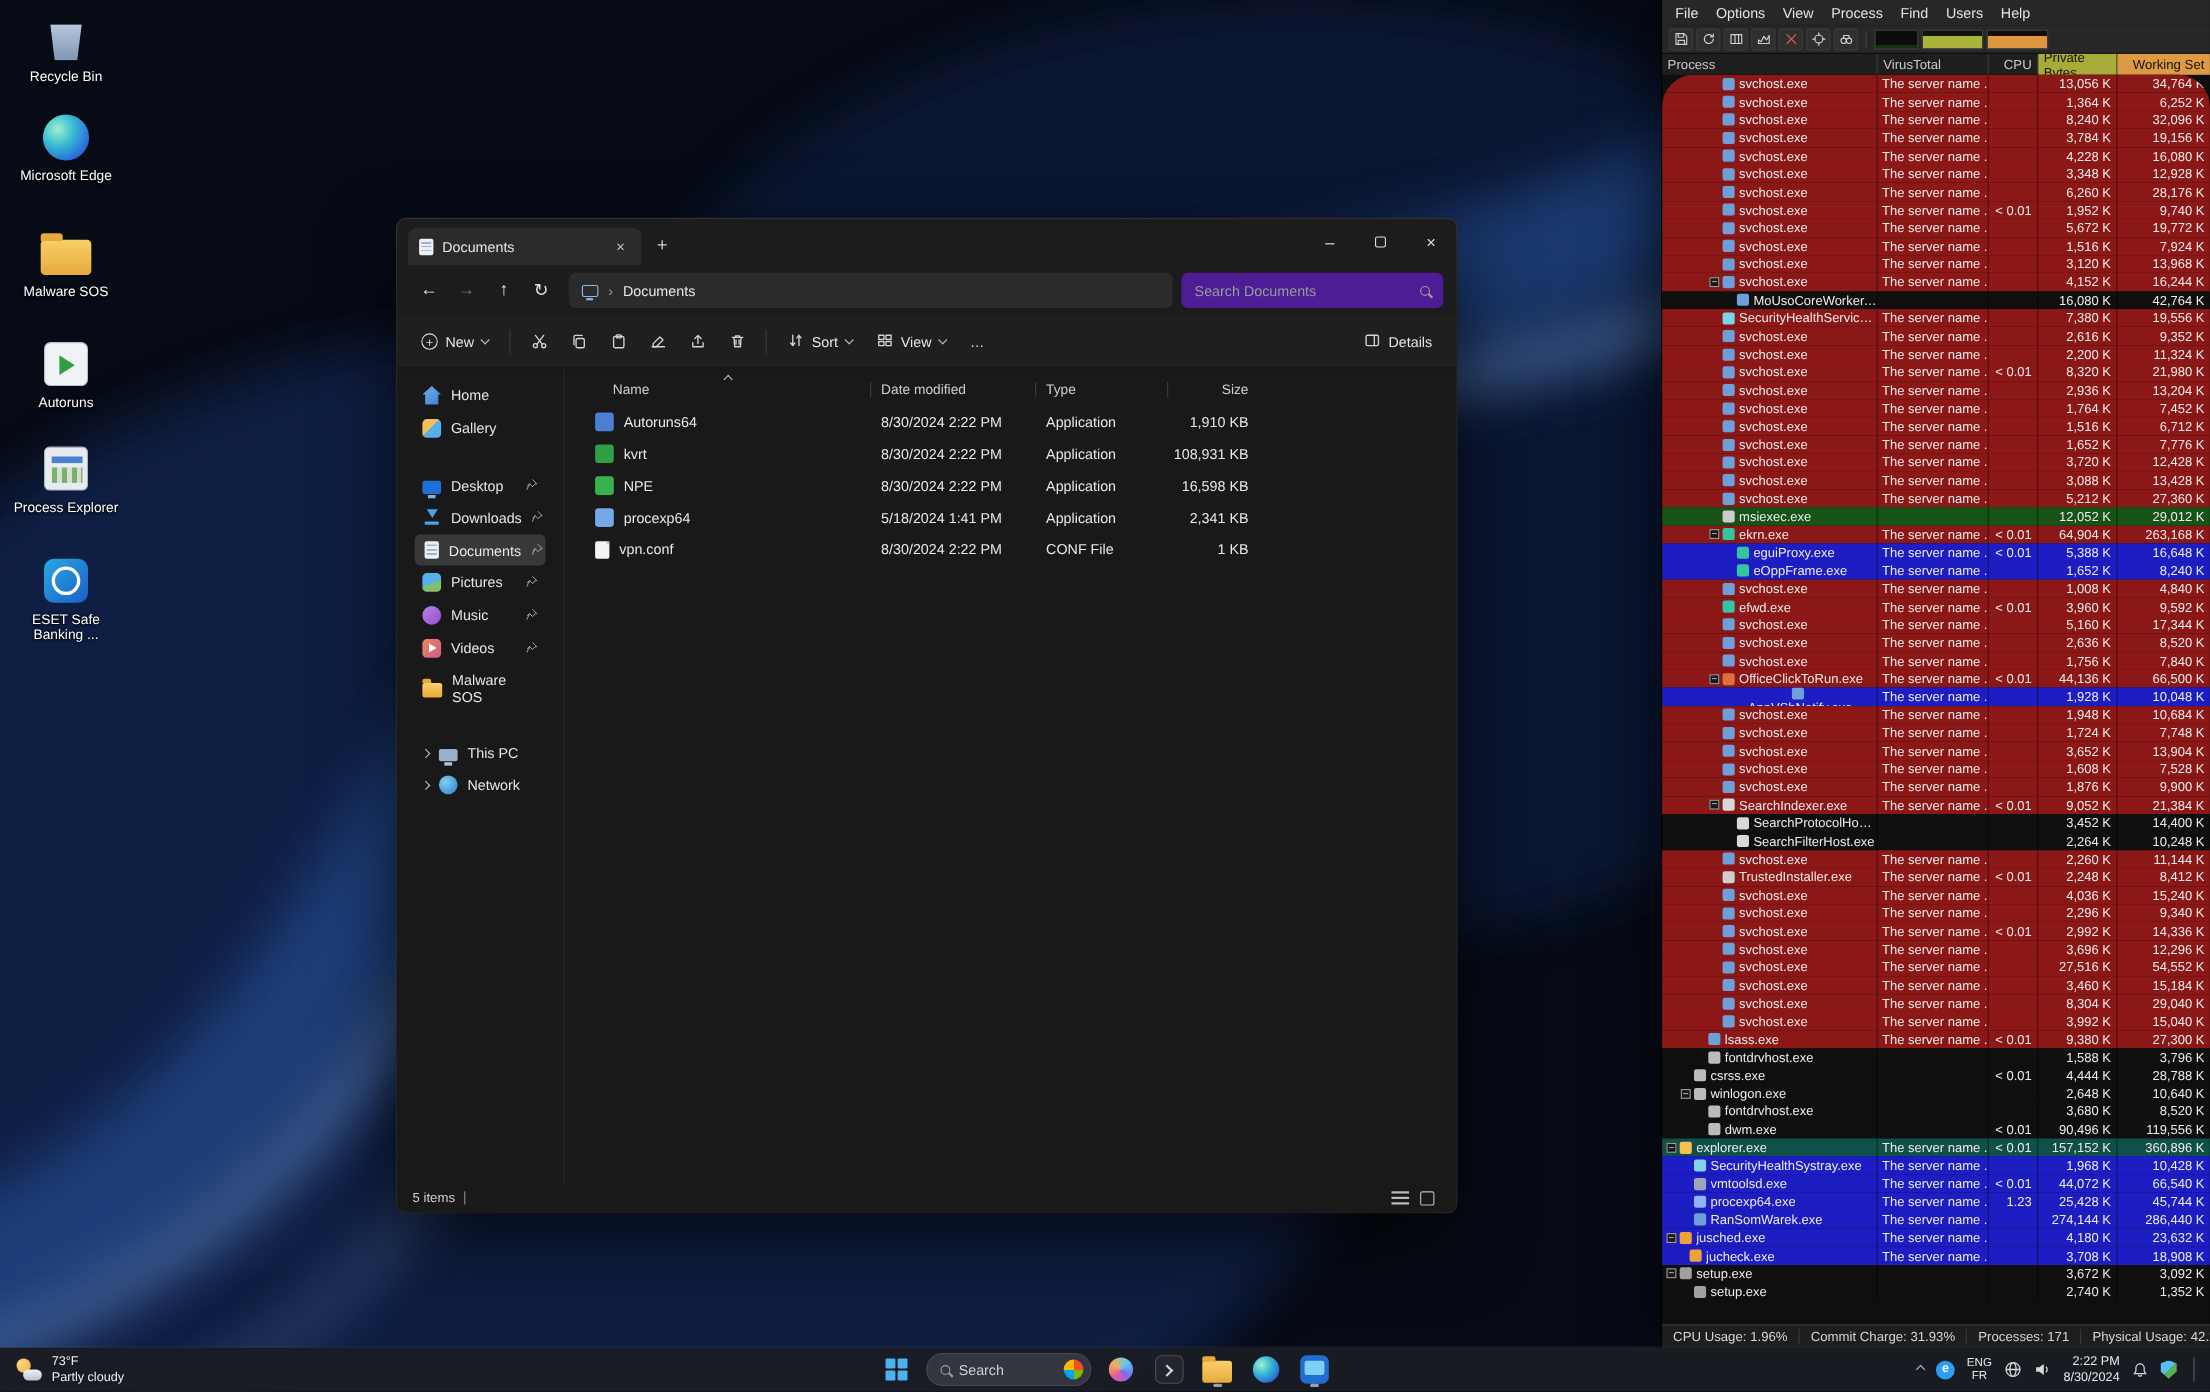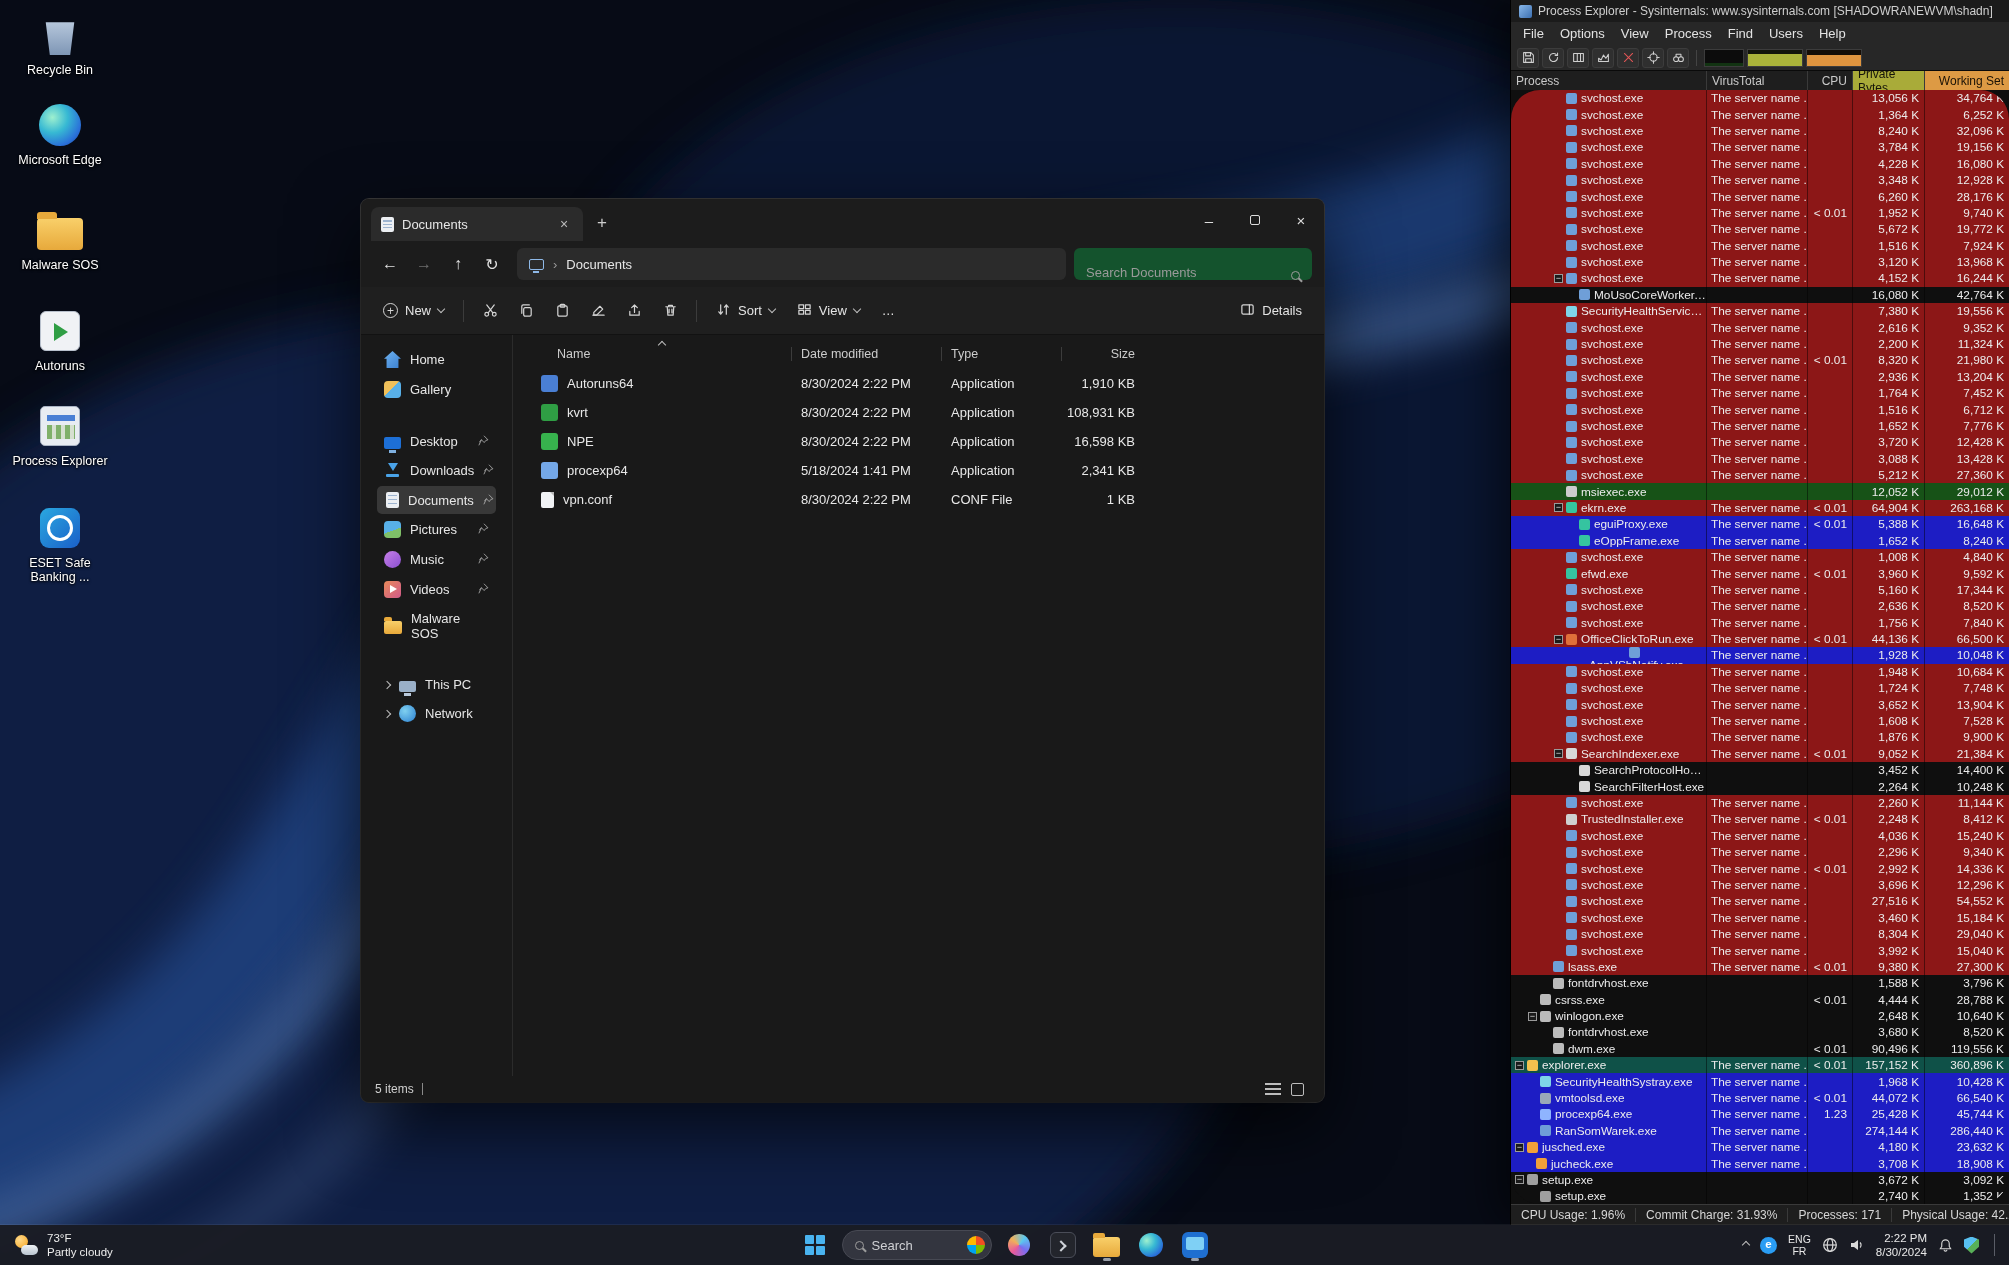--- a/index.html
+++ b/index.html
@@ -64,22 +64,22 @@
   .maxbox{width:10px;height:10px;border:1.2px solid #ddd;border-radius:2px;display:block;}
   .xw-addr{height:46px;display:flex;align-items:center;padding:0 12px;background:#1c1c1c;flex:none;}
   .nav-btn{width:34px;height:32px;display:flex;align-items:center;justify-content:center;
     color:#e0e0e0;font-size:16px;border-radius:6px;flex:none;}
   .nav-btn.dim{color:#6e6e6e;}
   .addr-pill{flex:1;height:32px;background:#2b2b2b;border-radius:6px;display:flex;align-items:center;
     gap:9px;padding:0 12px;font-size:13px;margin:0 8px;min-width:0;}
   .crumb-pc{width:15px;height:11px;border:1.5px solid #8fb9e8;border-radius:2px;position:relative;flex:none;}
   .crumb-pc::after{content:"";position:absolute;left:3px;bottom:-4px;width:6px;height:2px;background:#8fb9e8;}
   .crumb-sep{color:#9a9a9a;font-size:13px;}
-  .search-pill{width:238px;height:32px;background:#14532d;border-radius:6px;display:flex;
-    align-items:flex-end;padding:0 12px;color:#9a9a9a;font-size:13px;flex:none;}
+  .search-pill{width:238px;height:32px;background:#4c1d95;border-radius:6px;display:flex;
+    align-items:center;padding:0 12px;color:#9a9a9a;font-size:13px;flex:none;}
   .search-pill .mag{margin-left:auto;}
   .xw-cmd{height:48px;display:flex;align-items:center;gap:2px;padding:0 12px;background:#1f1f1f;
     border-bottom:1px solid #121212;flex:none;}
   .cmd-btn{display:flex;align-items:center;gap:7px;padding:7px 10px;border-radius:5px;font-size:13px;color:#e4e4e4;}
   .cmd-icbtn{width:34px;height:32px;display:flex;align-items:center;justify-content:center;border-radius:5px;}
   .cmd-sep{width:1px;height:22px;background:#3b3b3b;margin:0 7px;flex:none;}
   .plus-circ{width:15px;height:15px;border:1.4px solid #d6d6d6;border-radius:50%;display:flex;
     align-items:center;justify-content:center;color:#d6d6d6;font-size:12px;line-height:1;}
   .cmd-spacer{flex:1;}
   .xw-body{flex:1;display:flex;min-height:0;background:#191919;}
@@ -520,24 +520,20 @@
     <span>5 items</span>
     <span class="status-caret"></span>
     <div class="view-toggles">
       <span class="vt-list"></span>
       <span class="vt-thumb"></span>
     </div>
   </div>
 </div>
 
 <div class="pe">
-  <div class="pe-title">
-    <span class="pe-title-ic"></span>
-    <span>Process Explorer - Sysinternals: www.sysinternals.com [SHADOWRANEWVM\shadn]</span>
-  </div>
   <div class="pe-menu" id="pe-menu">
       <span class="pe-menu-item">File</span>
       <span class="pe-menu-item">Options</span>
       <span class="pe-menu-item">View</span>
       <span class="pe-menu-item">Process</span>
       <span class="pe-menu-item">Find</span>
       <span class="pe-menu-item">Users</span>
       <span class="pe-menu-item">Help</span>
     </div>
   <div class="pe-tools" id="pe-tools">

